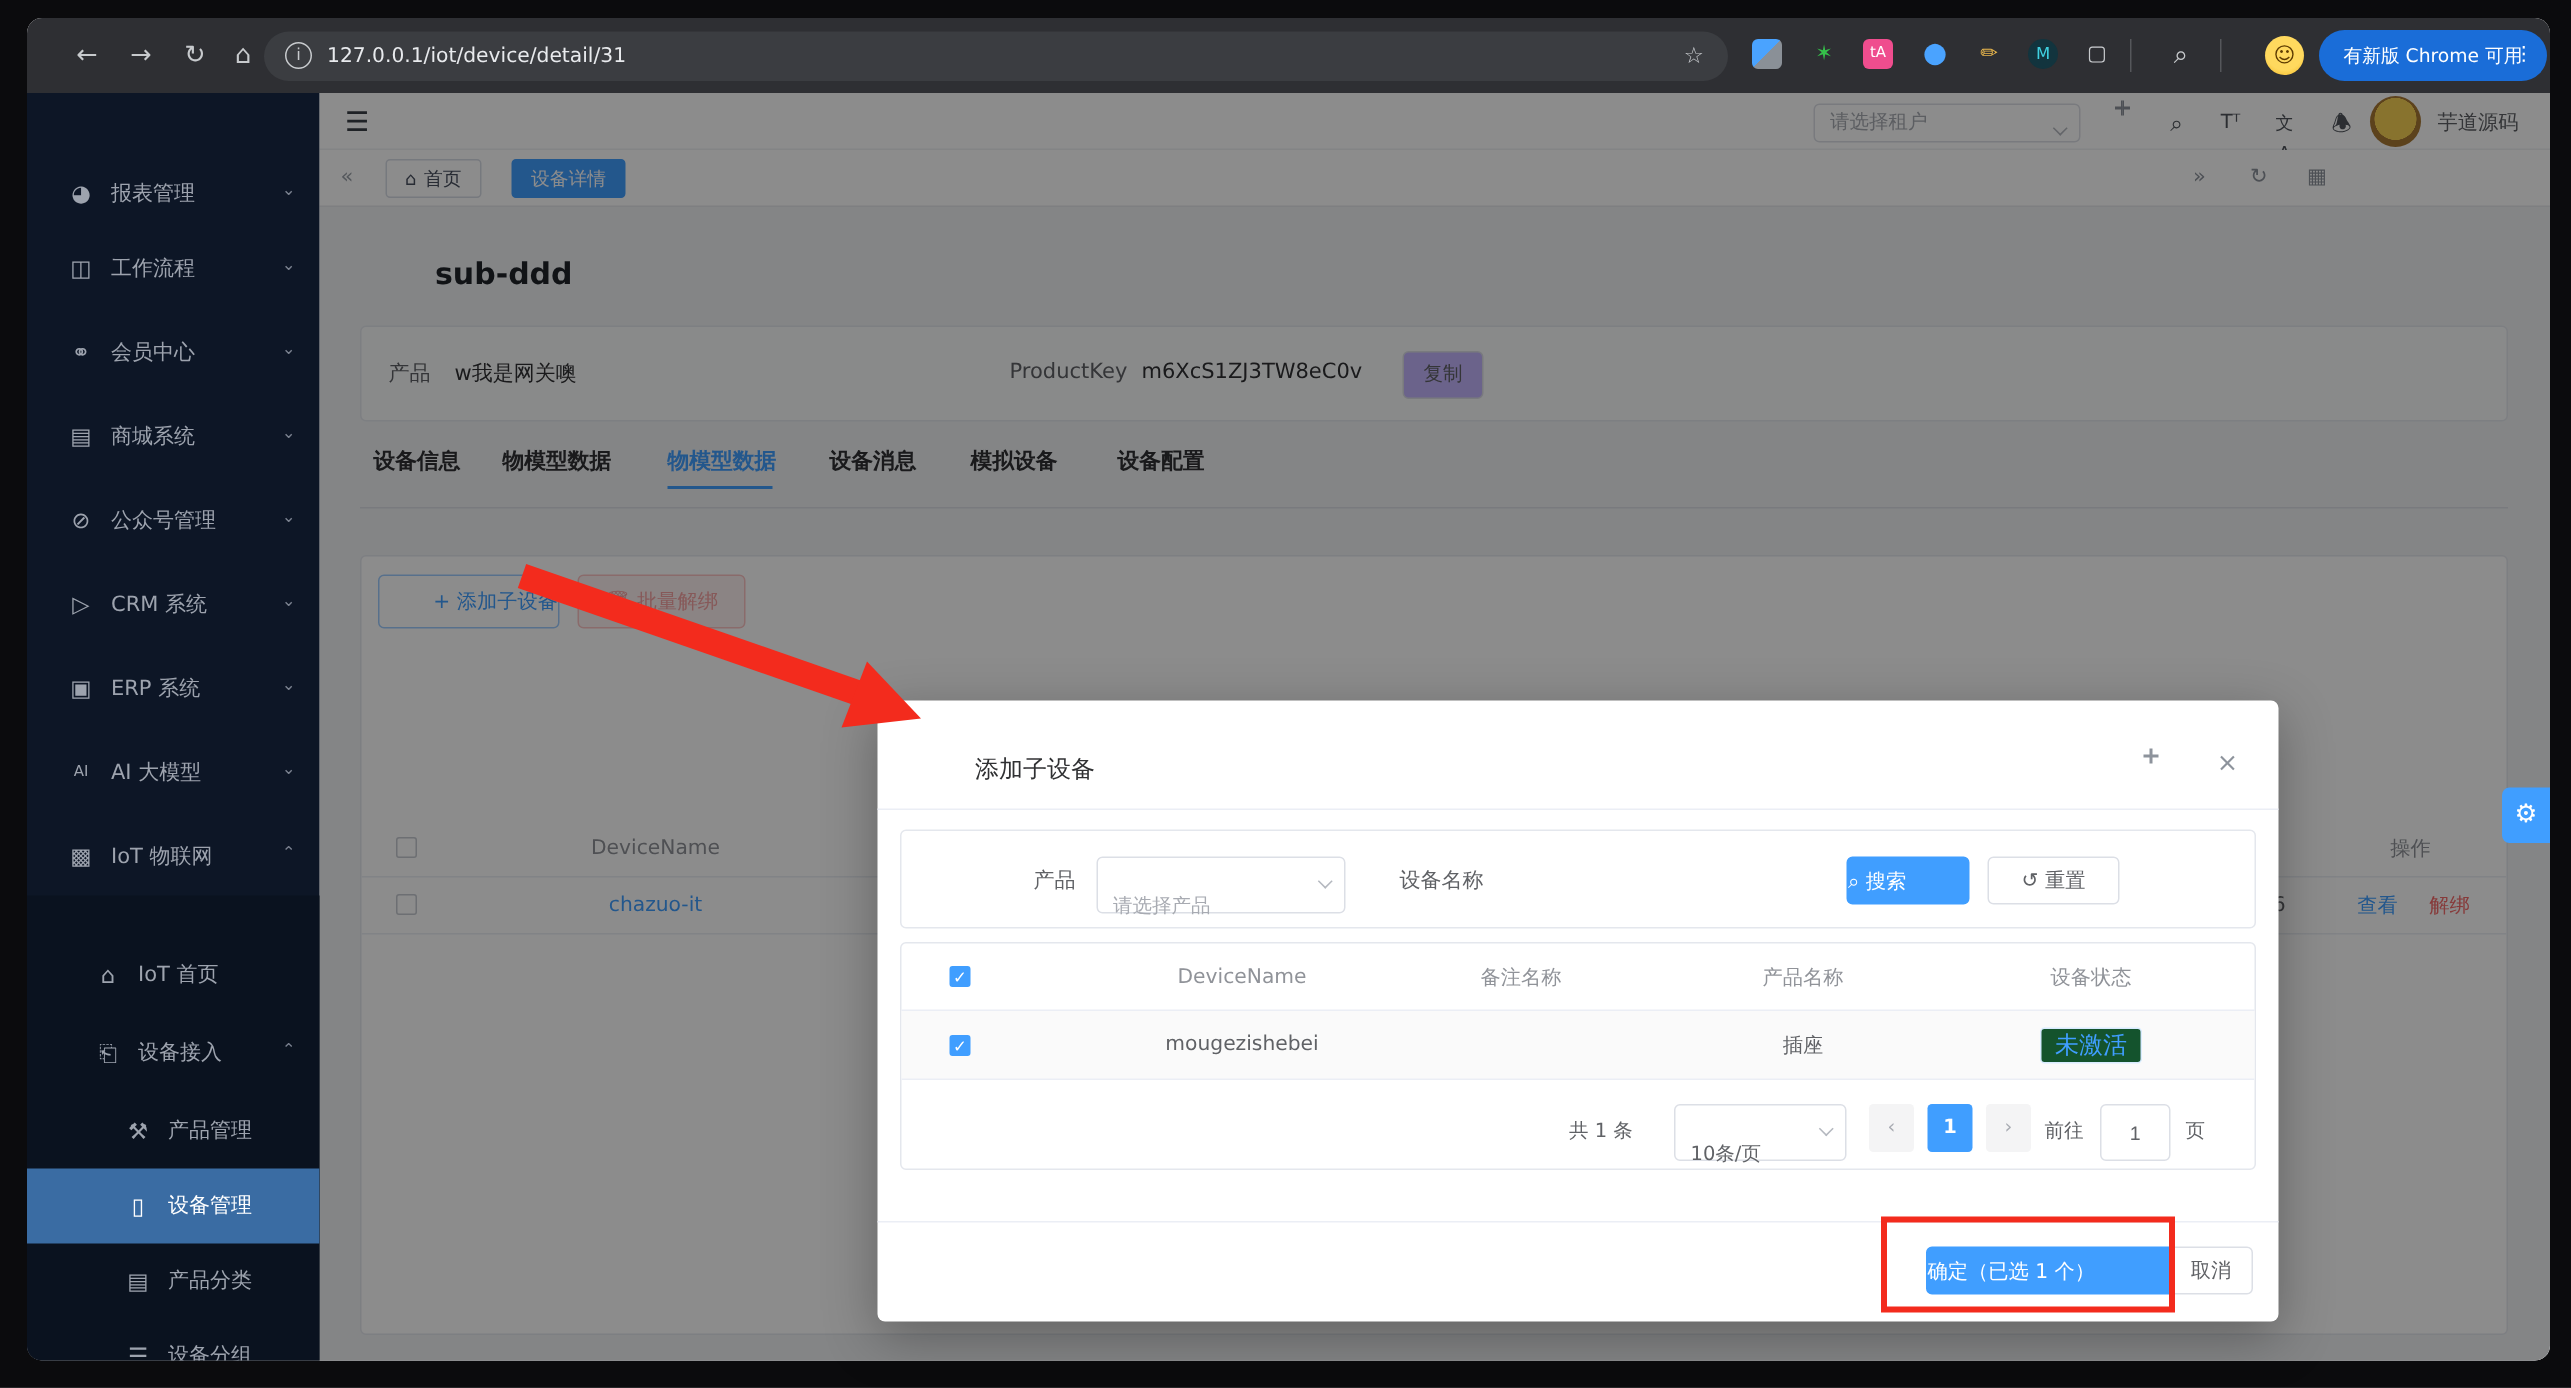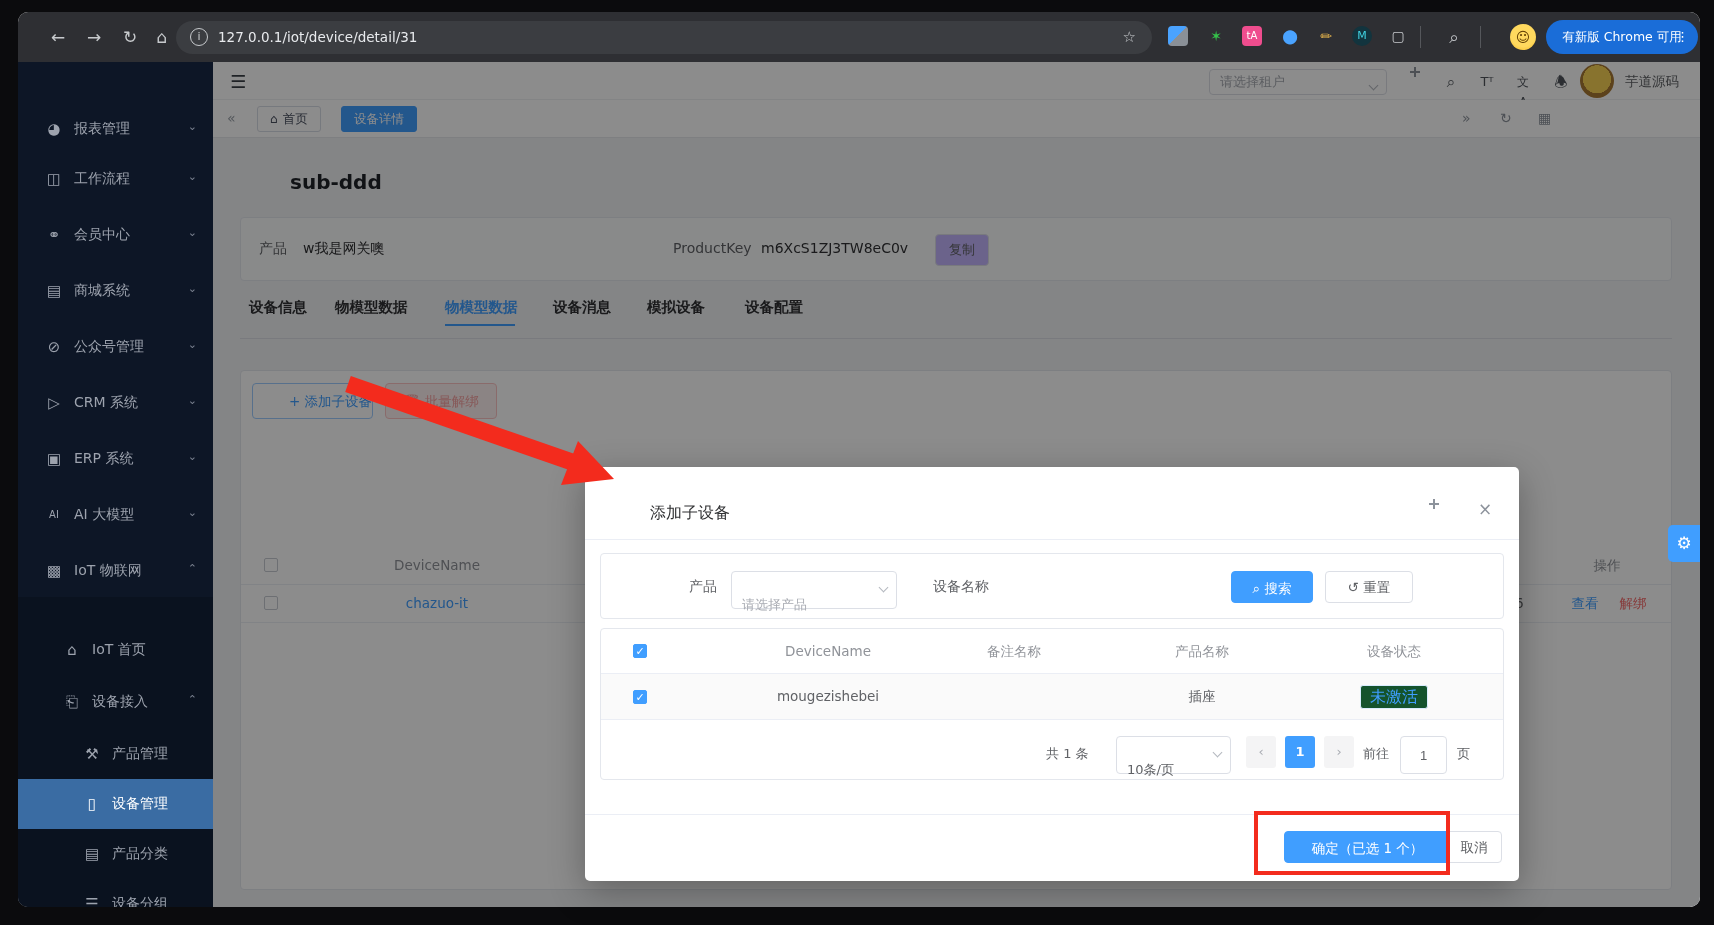--- a/index.html
+++ b/index.html
@@ -80,21 +80,21 @@
   .fsq i { position:absolute; width:5px; height:5px; border:1.6px solid #8d939c; }
   .fsq .c1 { left:0; top:0; border-right:0; border-bottom:0; }
   .fsq .c2 { right:0; top:0; border-left:0; border-bottom:0; }
   .fsq .c3 { left:0; bottom:0; border-right:0; border-top:0; }
   .fsq .c4 { right:0; bottom:0; border-left:0; border-top:0; }
   #m-divider { position:absolute; left:0; top:72px; width:100%; height:1px; background:#ebeef5; }
   #m-search-card { position:absolute; left:15px; top:86px; width:904px; height:66px; border:1px solid #e4e7ed; border-radius:4px; background:#fff; }
   .f-label { position:absolute; top:24px; font-size:14px; color:#606266; }
   .f-select,.f-input { position:absolute; top:17px; height:32px; border:1px solid #dcdfe6; border-radius:4px; background:#fff; font-size:13px; color:#a8abb2; line-height:30px; padding:18px 10px; }
   .sel-chev { position:absolute; right:9px; top:12px; width:7px; height:7px; border-right:1.5px solid #b4b8bf; border-bottom:1.5px solid #b4b8bf; transform:rotate(45deg); }
-  .btn-blue { background:#409eff; border:1px solid #409eff; border-radius:4px; color:#fff; font-size:13.5px; text-align:center; }
+  .btn-blue { background:#409eff; border:1px solid #409eff; border-radius:4px; color:#fff; font-size:13.5px; }
   .btn-plain { background:#fff; border:1px solid #dcdfe6; border-radius:4px; color:#606266; font-size:13.5px; text-align:center; }
   #m-table-card { position:absolute; left:15px; top:161px; width:904px; height:152px; border:1px solid #e4e7ed; border-radius:4px; background:#fff; }
   #m-thead { position:absolute; left:0; top:0; width:100%; height:45px; border-bottom:1px solid #ebeef5; }
   #m-row { position:absolute; left:0; top:45px; width:100%; height:46px; background:#fafafa; border-bottom:1px solid #ebeef5; }
   .pag-el { position:absolute; font-size:13px; color:#606266; }
   .pag-btn { position:absolute; top:107px; width:30px; height:32px; background:#f4f4f5; border-radius:3px; color:#a8abb2; text-align:center; line-height:32px; font-size:13px; }
   #pag-cur { background:#409eff; color:#fff; font-weight:bold; }
   #m-footer-divider { position:absolute; left:0; top:347px; width:100%; height:1px; background:#ebeef5; }
   #confirm-btn { position:absolute; left:699px; top:364px; width:167px; height:32px; line-height:32px; }
   #cancel-btn { position:absolute; left:861px; top:364px; width:56px; height:32px; line-height:30px; }

